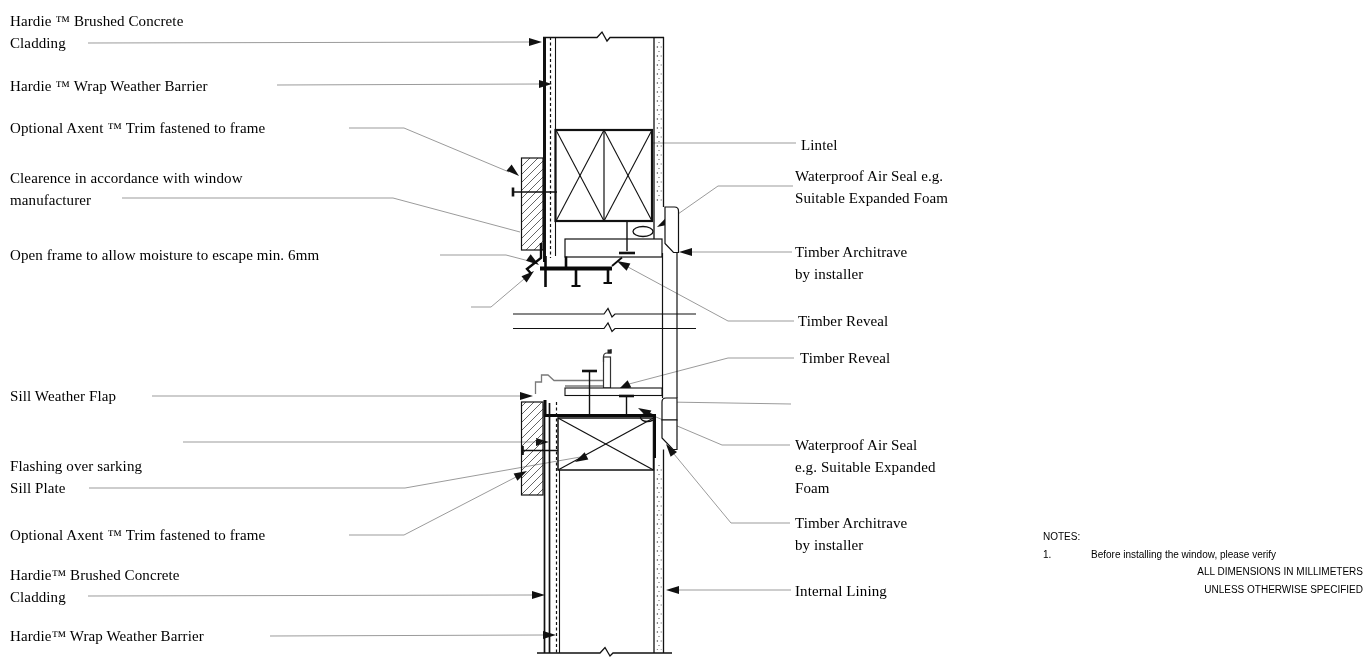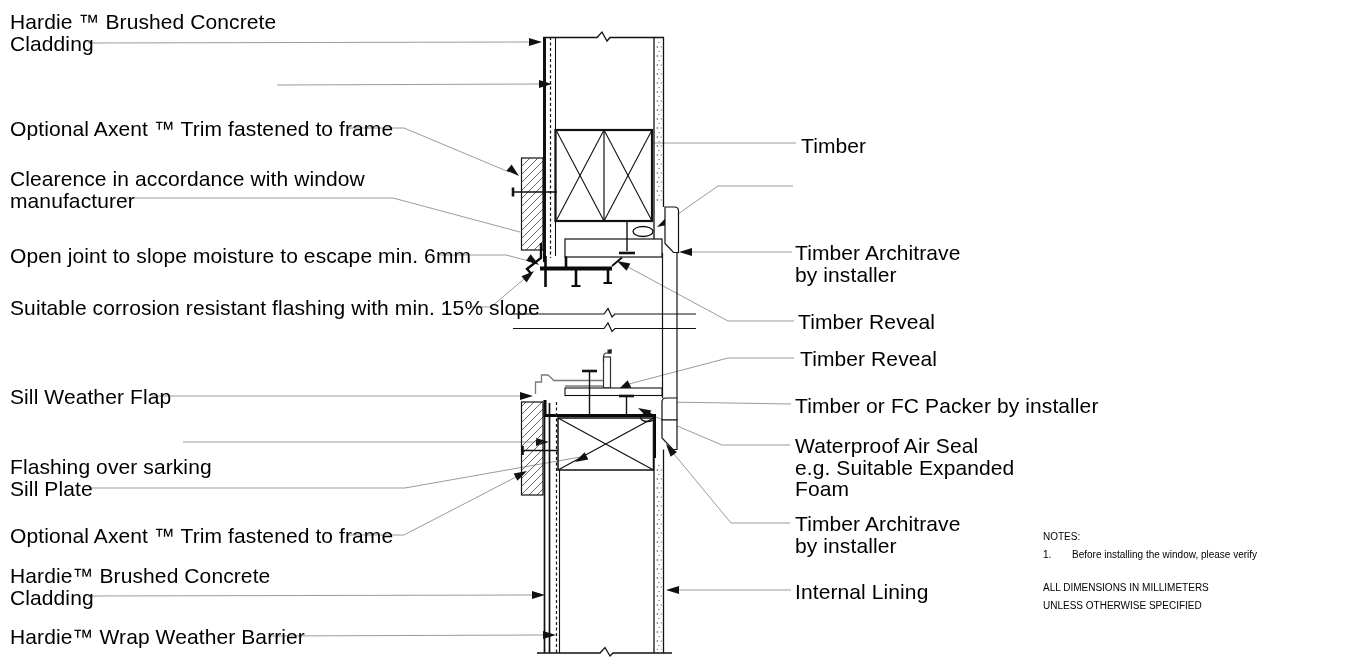--- a/index.html
+++ b/index.html
@@ -2,32 +2,33 @@
 <html><head>
 <meta charset="utf-8">
 <style>
   html,body{margin:0;padding:0;background:#ffffff;}
   #canvas{
     position:relative;width:1366px;height:662px;background:#ffffff;overflow:hidden;
     font-family:"Liberation Sans", sans-serif;color:#000;
   }
   #drawing-svg{position:absolute;left:0;top:0;width:1366px;height:662px;}
   .lbl{
-    position:absolute;font-size:21px;line-height:21.5px;white-space:nowrap;
+    position:absolute;font-size:15px;line-height:21.5px;white-space:nowrap;
     letter-spacing:0.1px;
+    font-family:Liberation Serif, serif;
   }
   .lbl span{display:block;}
   .notes{
     position:absolute;left:1043px;top:528px;width:320px;
     font-size:10px;line-height:17.5px;
   }
   .notes .note-item{display:flex;margin-top:0;}
   .notes .note-num{width:29px;flex:0 0 29px;}
-  .notes .note-text span{display:block;}
-  .notes .footer{margin-top:16px;}
+  .notes .note-text span{display:block;margin-left:19px;}
+  .notes .footer{text-align:right;}
   .notes .footer span{display:block;}
 </style>
 </head>
 <body>
 
 <div id="canvas">
 
   <svg id="drawing-svg" viewBox="0 0 1366 662" aria-hidden="true">
     <defs>
       <pattern id="hatch" width="8" height="8" patternUnits="userSpaceOnUse">
@@ -197,32 +198,32 @@
       <rect x="656" y="462" width="5.5" height="188" fill="url(#stipple)" stroke="none"></rect>
 
       <path d="M537,653 H600 L605,647.5 L610,656 L613,653 H672" stroke-width="1.3"></path>
     </g>
   </svg>
 
   <div class="lbl" style="left:10px;top:11px">
       <span>Hardie ™ Brushed Concrete</span>
       <span>Cladding</span>
     </div>
+  <div class="lbl" style="left:10px;top:76px">
+      <span>Hardie ™ Wrap Weather Barrier</span>
+    </div>
   <div class="lbl" style="left:10px;top:118px">
       <span>Optional Axent ™ Trim fastened to frame</span>
     </div>
   <div class="lbl" style="left:10px;top:168px">
       <span>Clearence in accordance with window</span>
       <span>manufacturer</span>
     </div>
   <div class="lbl" style="left:10px;top:245px">
-      <span>Open joint to slope moisture to escape min. 6mm</span>
-    </div>
-  <div class="lbl" style="left:10px;top:297px">
-      <span>Suitable corrosion resistant flashing with min. 15% slope</span>
+      <span>Open frame to allow moisture to escape min. 6mm</span>
     </div>
   <div class="lbl" style="left:10px;top:386px">
       <span>Sill Weather Flap</span>
     </div>
   <div class="lbl" style="left:10px;top:456px">
       <span>Flashing over sarking</span>
     </div>
   <div class="lbl" style="left:10px;top:478px">
       <span>Sill Plate</span>
     </div>
@@ -231,34 +232,35 @@
     </div>
   <div class="lbl" style="left:10px;top:565px">
       <span>Hardie™ Brushed Concrete</span>
       <span>Cladding</span>
     </div>
   <div class="lbl" style="left:10px;top:626px">
       <span>Hardie™ Wrap Weather Barrier</span>
     </div>
 
   <div class="lbl" style="left:801px;top:135px">
-      <span>Timber</span>
+      <span>Lintel</span>
+    </div>
+  <div class="lbl" style="left:795px;top:166px">
+      <span>Waterproof Air Seal e.g.</span>
+      <span>Suitable Expanded Foam</span>
     </div>
   <div class="lbl" style="left:795px;top:242px">
       <span>Timber Architrave</span>
       <span>by installer</span>
     </div>
   <div class="lbl" style="left:798px;top:311px">
       <span>Timber Reveal</span>
     </div>
   <div class="lbl" style="left:800px;top:348px">
       <span>Timber Reveal</span>
-    </div>
-  <div class="lbl" style="left:795px;top:395px">
-      <span>Timber or FC Packer by installer</span>
     </div>
   <div class="lbl" style="left:795px;top:435px">
       <span>Waterproof Air Seal</span>
       <span>e.g. Suitable Expanded</span>
       <span>Foam</span>
     </div>
   <div class="lbl" style="left:795px;top:513px">
       <span>Timber Architrave</span>
       <span>by installer</span>
     </div>

